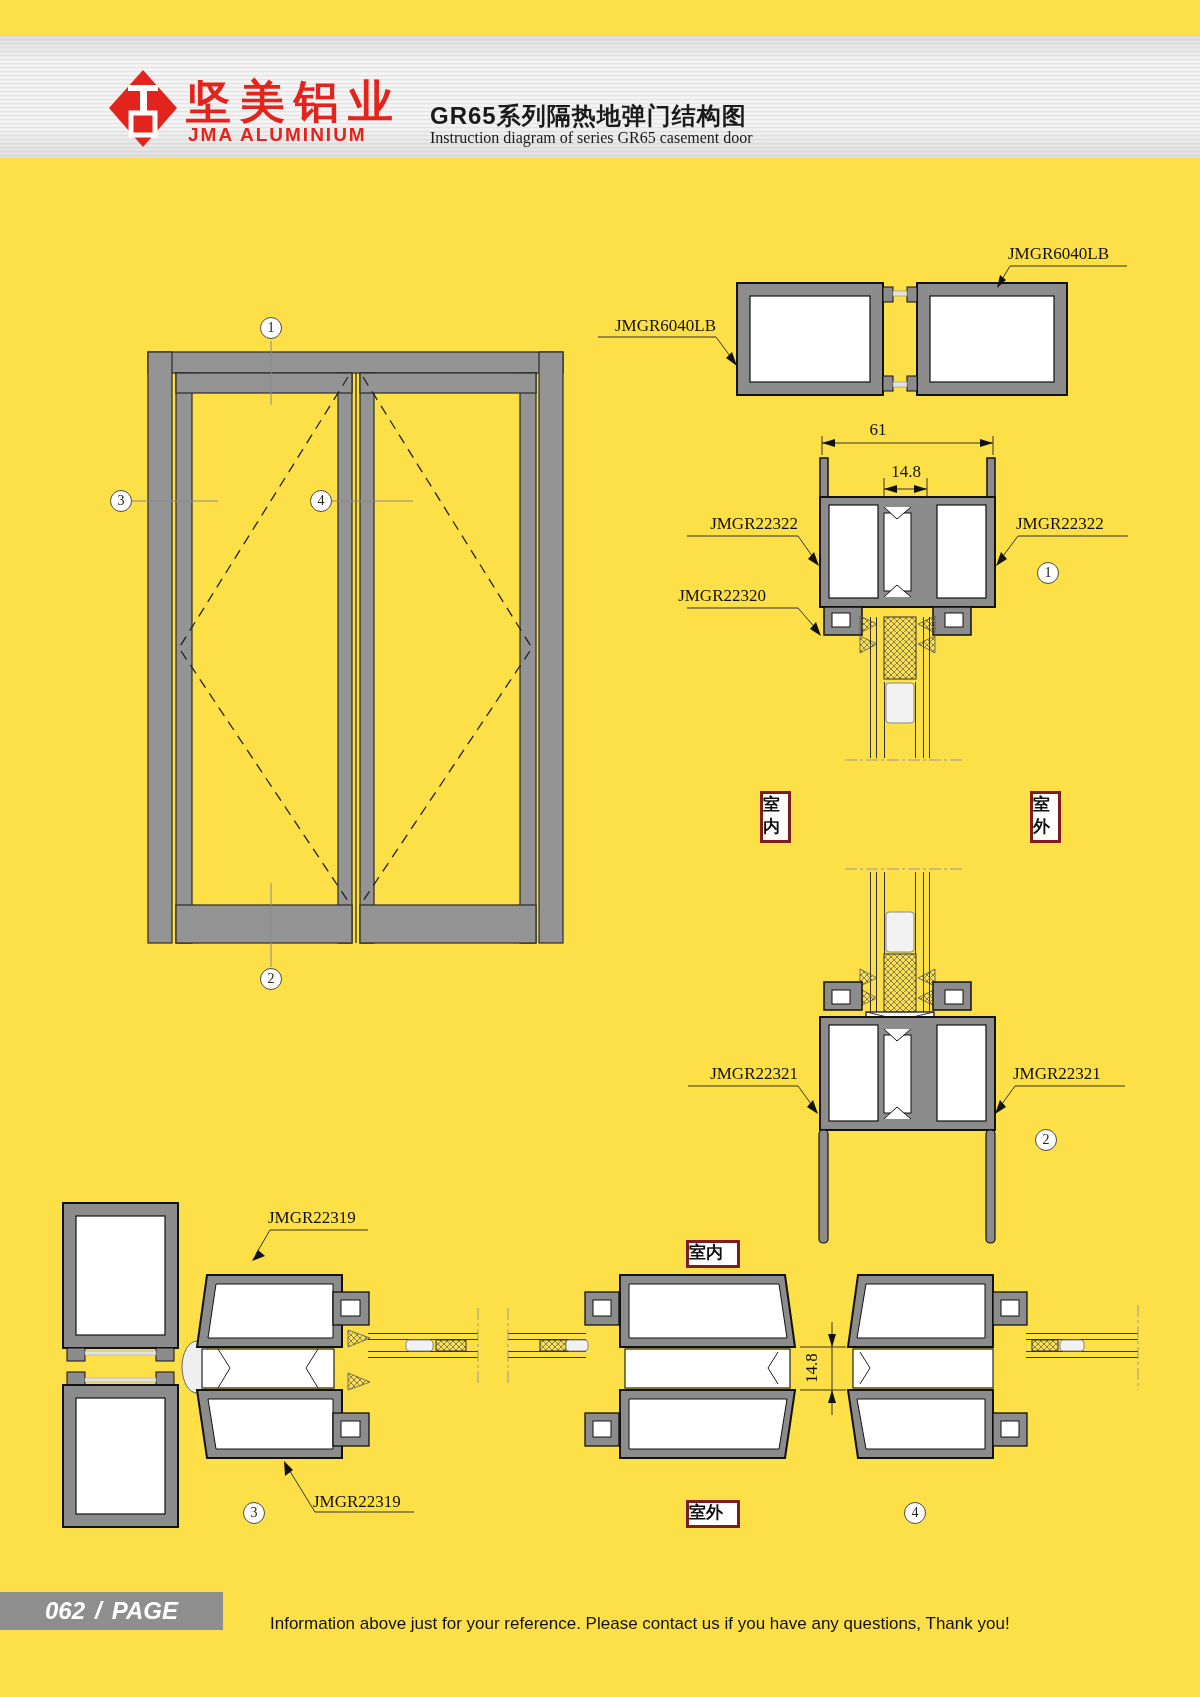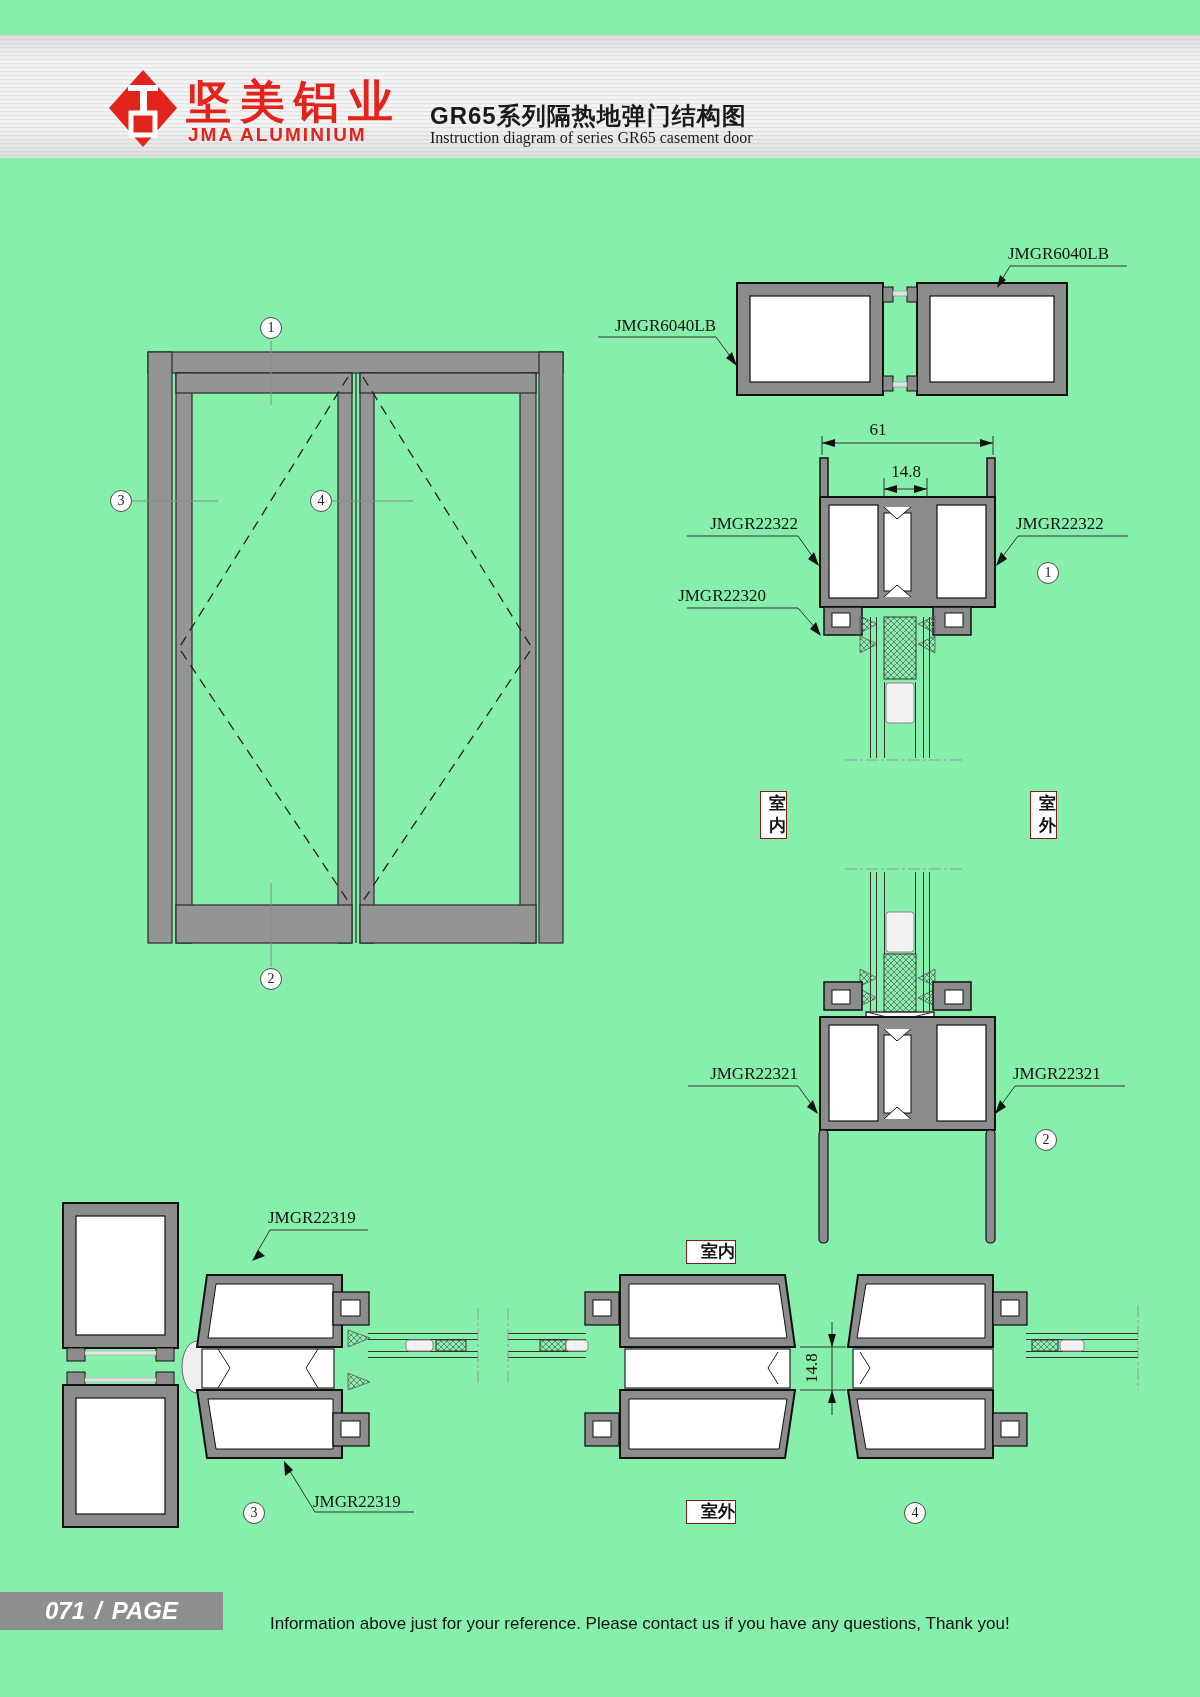--- a/index.html
+++ b/index.html
@@ -1,31 +1,31 @@
 <!DOCTYPE html>
 <html><head>
 <meta charset="utf-8">
 <style>
   html,body{margin:0;padding:0;background:#ffffff;}
-  .page{position:relative;width:1200px;height:1697px;background:#86efac;overflow:hidden;
+  .page{position:relative;width:1200px;height:1697px;background:#fde047;overflow:hidden;
         font-family:"Liberation Sans", sans-serif;}
   .band{position:absolute;left:0;top:35px;width:1200px;height:123px;
         background:
           linear-gradient(180deg, rgba(170,170,170,.30) 0%, rgba(255,255,255,0) 22%, rgba(255,255,255,0) 72%, rgba(170,170,170,.28) 100%),
           repeating-linear-gradient(180deg,#e4e4e4 0px,#e4e4e4 1px,#fbfbfb 2px,#efefef 3px,#f7f7f7 4px);
         z-index:0;}
   svg.draw{position:absolute;left:0;top:0;z-index:1;}
   .lab{position:absolute;z-index:2;color:#111;}
   .code{font-family:"Liberation Serif", serif;font-size:17px;white-space:nowrap;}
   .dim{font-family:"Liberation Serif", serif;font-size:17px;text-align:center;white-space:nowrap;}
   .circ{position:absolute;z-index:2;width:20px;height:20px;border:1.2px solid #4a4a4a;border-radius:50%;
         display:flex;align-items:center;justify-content:center;
         font-family:"Liberation Serif", serif;font-size:14px;color:#222;background:#fff;}
-  .cnbox{border:1px solid #7f1d1d;background:#fff;text-align:right;color:#111;
-         font-family:Liberation Sans, sans-serif;font-weight:600;}
+  .cnbox{border:3px solid #7f1d1d;background:#fff;text-align:left;color:#111;
+         font-family:Liberation Mono, monospace;font-weight:600;}
   .cnbox.v{width:25px;line-height:22px;font-size:17px;word-break:break-all;padding:1px 0;}
   .cnbox.h{width:48px;height:22px;line-height:22px;font-size:17px;}
   .logo-cn{position:absolute;left:186px;top:72px;z-index:2;color:#e2241d;
            font-size:45px;font-weight:bold;letter-spacing:9px;font-family:"Liberation Sans", sans-serif;}
   .logo-en{position:absolute;left:188px;top:124px;z-index:2;color:#e2241d;
            font-size:19px;font-weight:bold;letter-spacing:2px;}
   .title-cn{position:absolute;left:430px;top:100px;z-index:2;color:#1a1a1a;
             font-size:24px;font-weight:bold;letter-spacing:1px;text-align:center;}
   .title-en{position:absolute;left:430px;top:129px;z-index:2;color:#1a1a1a;
             font-size:16px;font-family:"Liberation Serif", serif;}
@@ -323,19 +323,19 @@
   <div class="lab code" style="left:268px;top:1208px;">JMGR22319</div>
   <div class="lab cnbox h" style="left:686px;top:1240px;">室内</div>
   <div class="lab dim" style="left:782px;top:1358px;width:60px;transform:rotate(-90deg);">14.8</div>
 
   <div class="lab code" style="left:313px;top:1492px;">JMGR22319</div>
   <div class="circ" style="left:243px;top:1502px;">3</div>
   <div class="lab cnbox h" style="left:686px;top:1500px;">室外</div>
   <div class="circ" style="left:904px;top:1502px;">4</div>
 
   <div class="badge">
-    <span>071</span>
+    <span>062</span>
     <span>/</span>
     <span>PAGE</span>
   </div>
   <div class="note-en">Information above just for your reference. Please contact us if you have any questions, Thank you!</div>
 
 </div>
 
 </body></html>

